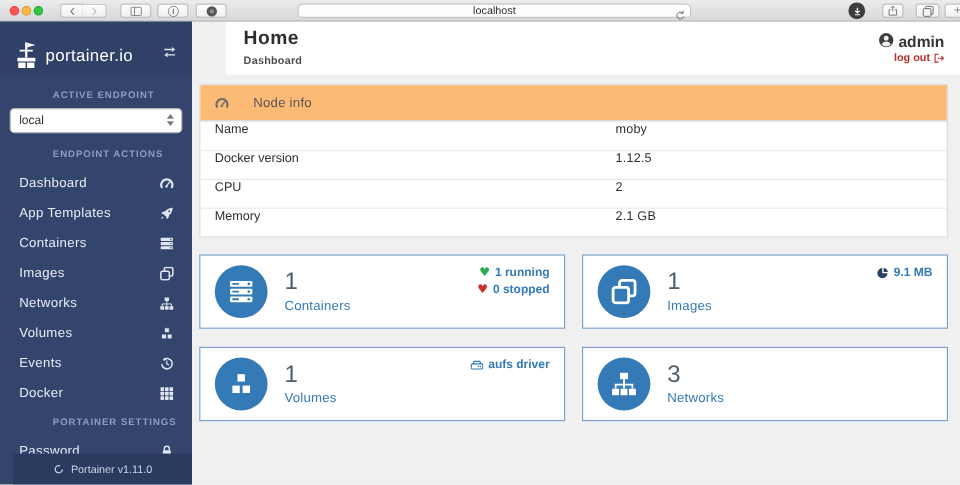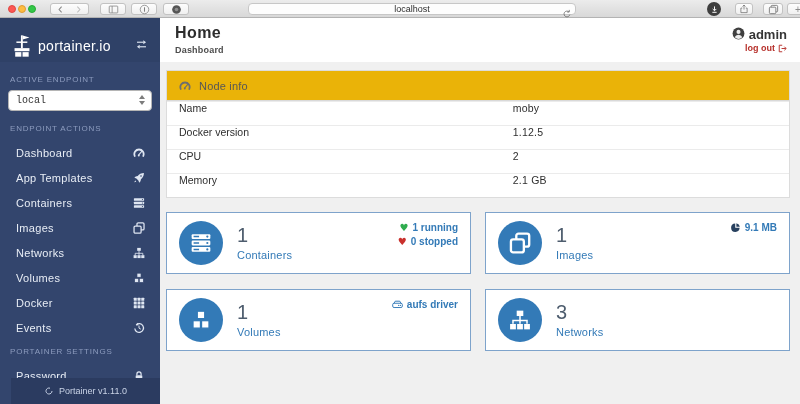--- a/index.html
+++ b/index.html
@@ -37,53 +37,53 @@
   #btn-newtab{right:-9px;width:22px;color:#8a8a8a;font-size:10px;}
 
   
   .app{display:flex;height:386px;}
 
   
   .sidebar{position:relative;flex:none;width:160px;background:var(--sb);color:#e8edf5;overflow:hidden;}
   .logo-row{height:44px;background:var(--sb-head);display:flex;align-items:center;padding:12px 12px 0 10px;}
   .logo-text{font-size:14px;color:#fff;letter-spacing:.3px;margin-left:4px;}
   .logo-row .exch{margin-left:auto;}
-  .sb-label{font-size:8px;font-weight:normal;letter-spacing:.8px;color:#8d9cbf;padding:0 10px;}
+  .sb-label{font-size:8px;font-weight:bold;letter-spacing:.8px;color:#8d9cbf;padding:0 10px;margin-left:34px;}
   .lbl-endpoint{margin-top:13px;}
   .sb-select{position:relative;margin:6px 8px 0;height:21px;background:#fff;border:1px solid #b5b5b5;
-    border-radius:4px;display:flex;align-items:center;padding:0 7px;font-size:10px;color:#333;cursor:default;font-family:Liberation Mono, monospace;}
+    border-radius:4px;display:flex;align-items:center;padding:0 7px;font-size:10px;color:#333;cursor:default;}
   .stepper{position:absolute;right:6px;top:4px;display:flex;flex-direction:column;gap:2px;}
   .stepper i{display:block;width:0;height:0;border-left:3px solid transparent;border-right:3px solid transparent;}
   .stepper .up{border-bottom:4px solid #7c7c7c;}
   .stepper .dn{border-top:4px solid #7c7c7c;}
   .lbl-actions{margin-top:13px;}
   .menu{margin-top:7px;}
   .menu-item{height:25px;display:flex;align-items:center;justify-content:space-between;
     padding:0 15px 0 16px;font-size:11px;letter-spacing:.3px;color:#e8edf5;cursor:pointer;}
   .menu-item .mi{width:12px;height:12px;color:#dfe6f2;}
   .lbl-settings{margin-top:7px;}
   .sb-footer{position:absolute;left:11px;right:0;bottom:0;height:26px;background:var(--sb-foot);
     display:flex;align-items:center;justify-content:center;gap:5px;font-size:9px;color:#c9d3e6;}
 
   
   .main{flex:1;display:flex;flex-direction:column;min-width:0;background:var(--page);}
   .main-header{flex:none;height:44px;background:#fff;display:flex;justify-content:space-between;
-    align-items:center;padding:0 13px 0 15px;}
+    align-items:center;padding:0 13px 0 15px;margin-left:28px;}
   .pg-title{font-size:16px;font-weight:bold;color:#2d2d2d;letter-spacing:.4px;line-height:1;}
   .pg-crumb{font-size:9px;font-weight:bold;color:#4d4d4d;margin-top:4px;letter-spacing:.2px;}
   .user-block{text-align:right;}
   .user-row{display:flex;align-items:flex-start;justify-content:flex-end;gap:4px;
     font-size:13px;font-weight:bold;color:#353535;}
   .logout{display:flex;align-items:center;justify-content:flex-end;gap:3px;margin-top:1px;
     font-size:9px;font-weight:bold;color:#b7312c;cursor:pointer;}
 
   .content{padding:8px 10px 0 6px;}
   .panel{background:#fff;border:1px solid #dcdcdc;}
-  .panel-header{height:30px;background:#eab308;border-bottom:1px solid #d9d9d9;display:flex;
-    align-items:center;gap:8px;padding:0 12px;font-size:11px;color:#575757;letter-spacing:.2px;}
+  .panel-header{height:30px;background:#fdba74;border-bottom:1px solid #d9d9d9;display:flex;
+    align-items:center;gap:20px;padding:0 12px;font-size:11px;color:#575757;letter-spacing:.2px;}
   .panel-header .ph-ic{color:#6e6e6e;}
   .info-row{height:24px;display:flex;align-items:flex-start;font-size:10.5px;color:#2e2e2e;border-top:1px solid #ebebeb;}
   .info-row:first-of-type{border-top:none;}
   .info-label{width:55.6%;padding-left:12px;}
   .info-value{letter-spacing:.2px;}
 
   .cards{display:grid;grid-template-columns:1fr 1fr;gap:15px 14px;margin-top:14px;}
   .card{position:relative;background:#fff;border:1px solid var(--card-border);height:62px;
     display:flex;align-items:center;padding:0 12px;cursor:pointer;}
   .card-circle{flex:none;width:44px;height:44px;border-radius:50%;background:var(--accent);
@@ -268,41 +268,41 @@
           <span>Volumes</span>
           <svg class="mi" viewBox="0 0 16 16">
               <g fill="currentColor" stroke="var(--sb)" stroke-width=".9">
                 <rect x="5.3" y="1.6" width="5.4" height="5.4"></rect>
                 <rect x="2.2" y="8.5" width="5.4" height="5.4"></rect>
                 <rect x="8.4" y="8.5" width="5.4" height="5.4"></rect>
               </g>
             </svg>
         </div>
         <div class="menu-item">
+          <span>Events</span>
+          <svg class="mi" viewBox="0 0 16 16">
+              <path d="M2.4 8.6a5.8 5.8 0 1 0 1.8-4.8" fill="none" stroke="currentColor" stroke-width="1.7"></path>
+              <polygon points="5.9,1 4,4.6 7.6,4.4" fill="currentColor"></polygon>
+              <path d="M8 4.8V8.2l2.4 1.3" fill="none" stroke="currentColor" stroke-width="1.3"></path>
+            </svg>
+        </div>
+        <div class="menu-item">
           <span>Docker</span>
           <svg class="mi" viewBox="0 0 16 16">
               <g fill="currentColor">
                 <rect x="1" y="1" width="4" height="4" rx=".5"></rect>
                 <rect x="6" y="1" width="4" height="4" rx=".5"></rect>
                 <rect x="11" y="1" width="4" height="4" rx=".5"></rect>
                 <rect x="1" y="6" width="4" height="4" rx=".5"></rect>
                 <rect x="6" y="6" width="4" height="4" rx=".5"></rect>
                 <rect x="11" y="6" width="4" height="4" rx=".5"></rect>
                 <rect x="1" y="11" width="4" height="4" rx=".5"></rect>
                 <rect x="6" y="11" width="4" height="4" rx=".5"></rect>
                 <rect x="11" y="11" width="4" height="4" rx=".5"></rect>
               </g>
-            </svg>
-        </div>
-        <div class="menu-item">
-          <span>Events</span>
-          <svg class="mi" viewBox="0 0 16 16">
-              <path d="M2.4 8.6a5.8 5.8 0 1 0 1.8-4.8" fill="none" stroke="currentColor" stroke-width="1.7"></path>
-              <polygon points="5.9,1 4,4.6 7.6,4.4" fill="currentColor"></polygon>
-              <path d="M8 4.8V8.2l2.4 1.3" fill="none" stroke="currentColor" stroke-width="1.3"></path>
             </svg>
         </div>
       </nav>
 
       <div class="sb-label lbl-settings">PORTAINER SETTINGS</div>
       <div class="menu">
         <div class="menu-item">
           <span>Password</span>
           <svg class="mi" viewBox="0 0 16 16">
               <path d="M5.2 7V5.2a2.8 2.8 0 0 1 5.6 0V7" fill="none" stroke="currentColor" stroke-width="1.6"></path>

